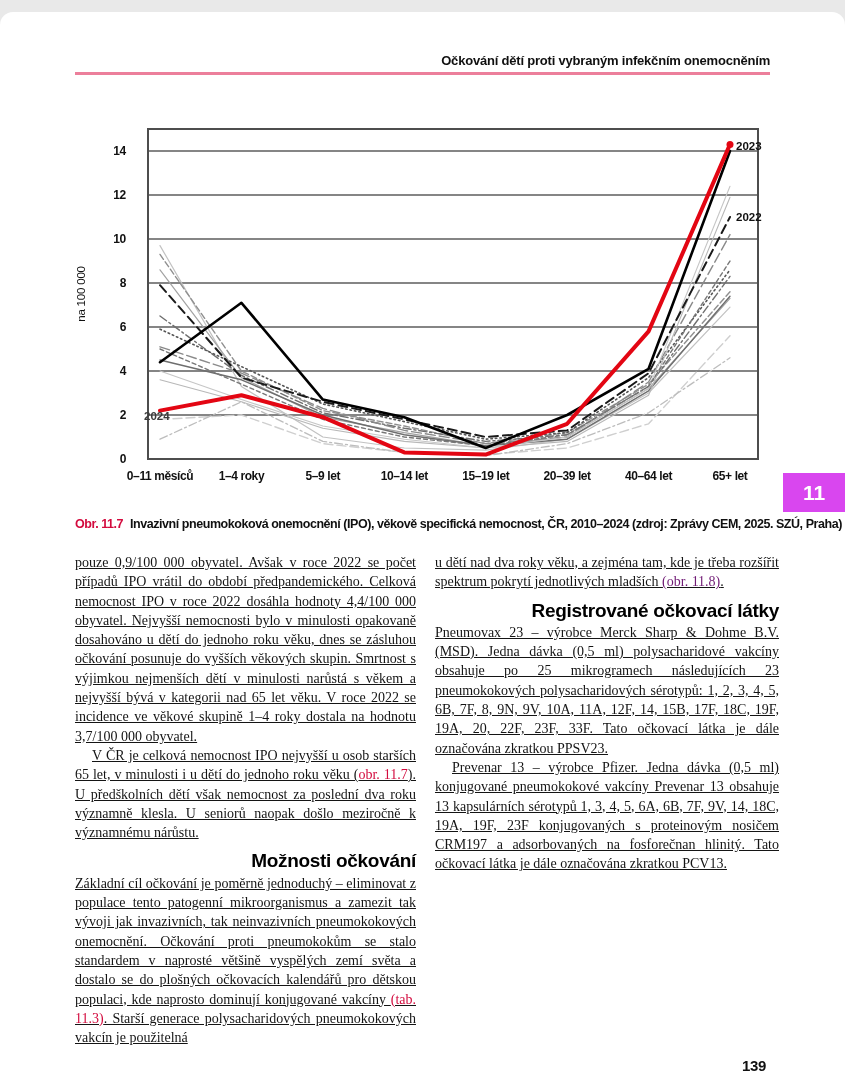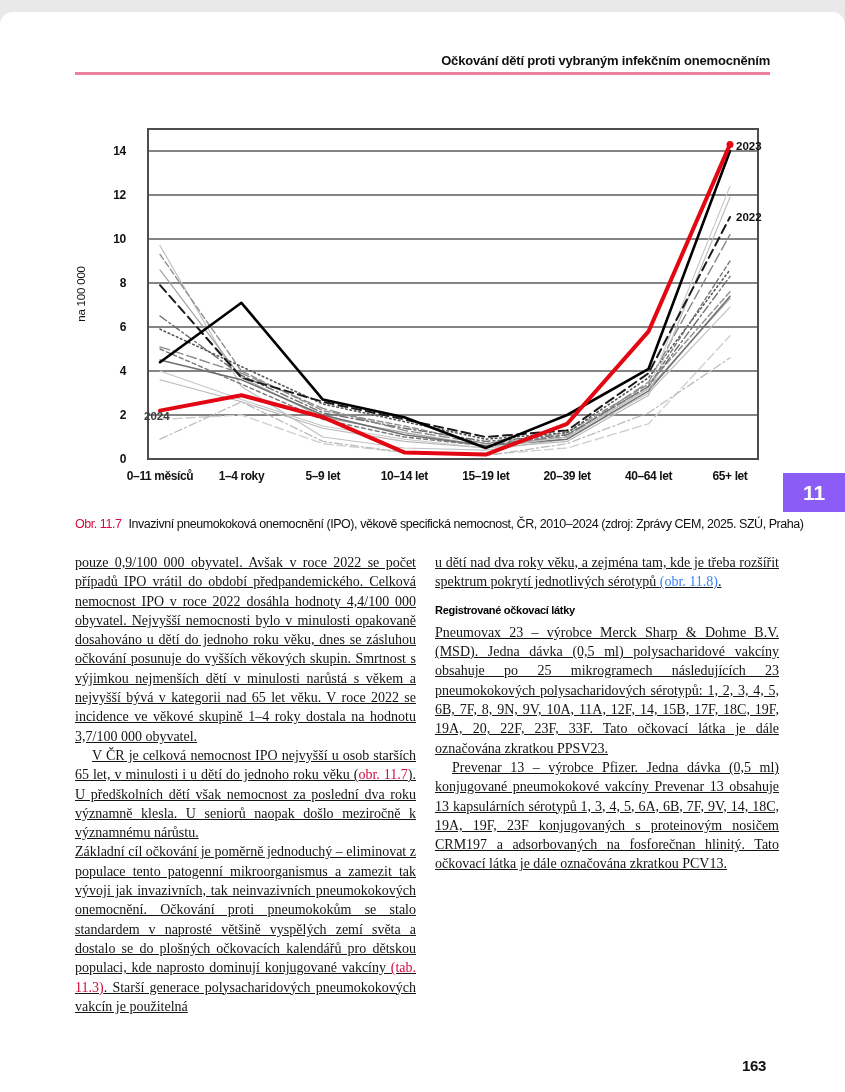--- a/index.html
+++ b/index.html
@@ -10,34 +10,34 @@
         letter-spacing:-0.2px;color:#101010;white-space:nowrap;}
   .header-rule{position:absolute;top:60px;left:75px;width:695px;height:2.5px;background:#ec7f9b;}
 
   .chart-svg{position:absolute;left:60px;top:110px;}
   .chart-svg text{font-family:"Liberation Sans",sans-serif;}
   .tick{font-size:12px;font-weight:700;fill:#111;letter-spacing:-0.3px;}
   .xlab{font-size:12px;font-weight:700;fill:#111;letter-spacing:-0.4px;}
   .ylab{font-size:11.5px;fill:#111;letter-spacing:-0.2px;}
   .ann{font-size:11.5px;font-weight:700;}
 
-  .caption{position:absolute;left:75px;top:505px;width:710px;font-size:12.5px;font-weight:400;
+  .caption{position:absolute;left:75px;top:505px;width:710px;font-size:12.5px;font-weight:700;
         letter-spacing:-0.45px;color:#101010;white-space:nowrap;}
   .caption .obr{margin-right:7px;}
 
   .col{position:absolute;top:541px;font-family:"Liberation Serif",serif;font-size:14px;
         line-height:19.3px;text-align:justify;color:#141414;}
   .col-left{left:75px;width:341px;}
   .col-right{left:435px;width:344px;}
   p.body-p{margin:0;text-decoration:underline;}
   p.indent{text-indent:17px;}
-  h3.sec-h{font-family:"Liberation Sans",sans-serif;font-size:11px;font-weight:700;
-        letter-spacing:-0.3px;margin:9px 0 3px 0;color:#000;text-align:left;}
+  h3.sec-h{font-family:"Liberation Sans",sans-serif;font-size:19px;font-weight:700;
+        letter-spacing:-0.3px;margin:9px 0 3px 0;color:#000;text-align:right;}
 
-  .chapter-tab{position:absolute;left:783px;top:461px;width:62px;height:39px;background:#8b5cf6;
+  .chapter-tab{position:absolute;left:783px;top:461px;width:62px;height:39px;background:#d946ef;
         color:#fff;display:flex;align-items:center;justify-content:center;
         font-size:21px;font-weight:700;}
   .page-number{position:absolute;left:742px;top:1045px;font-size:15px;font-weight:700;
         letter-spacing:-0.3px;color:#101010;}
 </style>
 </head>
 <body>
 
 <div class="page">
 
@@ -91,28 +91,29 @@
       <text x="676" y="99" class="ann" fill="#111111">2022</text>
     </svg>
 
   <div class="caption">
     <span class="obr" style="color: rgb(211, 11, 62);">Obr. 11.7</span><span>Invazivní pneumokoková onemocnění (IPO), věkově specifická nemocnost, ČR, 2010–2024 (zdroj: Zprávy CEM, 2025. SZÚ, Praha)</span>
   </div>
 
   <div class="col col-left">
       <p class="body-p"><span>pouze 0,9/100 000 obyvatel. Avšak v roce 2022 se počet případů IPO vrátil do období předpandemického. Celková nemocnost IPO v roce 2022 dosáhla hodnoty 4,4/100 000 obyvatel. Nejvyšší nemocnosti bylo v minulosti opakovaně dosahováno u dětí do jednoho roku věku, dnes se zásluhou očkování posunuje do vyšších věkových skupin. Smrtnost s výjimkou nejmenších dětí v minulosti narůstá s věkem a nejvyšší bývá v kategorii nad 65 let věku. V roce 2022 se incidence ve věkové skupině 1–4 roky dostala na hodnotu 3,7/100 000 obyvatel.</span></p>
       <p class="body-p indent"><span>V ČR je celková nemocnost IPO nejvyšší u osob starších 65 let, v minulosti i u dětí do jednoho roku věku (</span><span style="color: rgb(211, 11, 62);">obr. 11.7</span><span>). U předškolních dětí však nemocnost za poslední dva roku významně klesla. U seniorů naopak došlo meziročně k významnému nárůstu.</span></p>
+      <h3 class="sec-h">Možnosti očkování</h3>
       <p class="body-p"><span>Základní cíl očkování je poměrně jednoduchý – eliminovat z populace tento patogenní mikroorganismus a zamezit tak vývoji jak invazivních, tak neinvazivních pneumokokových onemocnění. Očkování proti pneumokokům se stalo standardem v naprosté většině vyspělých zemí světa a dostalo se do plošných očkovacích kalendářů pro dětskou populaci, kde naprosto dominují konjugované vakcíny </span><span style="color: rgb(211, 11, 62);">(tab. 11.3)</span><span>. Starší generace polysacharidových pneumokokových vakcín je použitelná</span></p>
     </div>
   <div class="col col-right">
-      <p class="body-p"><span>u dětí nad dva roky věku, a zejména tam, kde je třeba rozšířit spektrum pokrytí jednotlivých sérotypů </span><span style="color: #3b82f6;">(obr. 11.8)</span><span>.</span></p>
+      <p class="body-p"><span>u dětí nad dva roky věku, a zejména tam, kde je třeba rozšířit spektrum pokrytí jednotlivých mladších </span><span style="color: #701a75;">(obr. 11.8)</span><span>.</span></p>
       <h3 class="sec-h">Registrované očkovací látky</h3>
       <p class="body-p"><span>Pneumovax 23 – výrobce Merck Sharp &amp; Dohme B.V. (MSD). Jedna dávka (0,5 ml) polysacharidové vakcíny obsahuje po 25 mikrogramech následujících 23 pneumokokových polysacharidových sérotypů: 1, 2, 3, 4, 5, 6B, 7F, 8, 9N, 9V, 10A, 11A, 12F, 14, 15B, 17F, 18C, 19F, 19A, 20, 22F, 23F, 33F. Tato očkovací látka je dále označována zkratkou PPSV23.</span></p>
       <p class="body-p indent"><span>Prevenar 13 – výrobce Pfizer. Jedna dávka (0,5 ml) konjugované pneumokokové vakcíny Prevenar 13 obsahuje 13 kapsulárních sérotypů 1, 3, 4, 5, 6A, 6B, 7F, 9V, 14, 18C, 19A, 19F, 23F konjugovaných s proteinovým nosičem CRM197 a adsorbovaných na fosforečnan hlinitý. Tato očkovací látka je dále označována zkratkou PCV13.</span></p>
     </div>
 
   <div class="chapter-tab">
     <span>11</span>
   </div>
 
-  <div class="page-number">163</div>
+  <div class="page-number">139</div>
 
 </div>
 
 </body></html>

